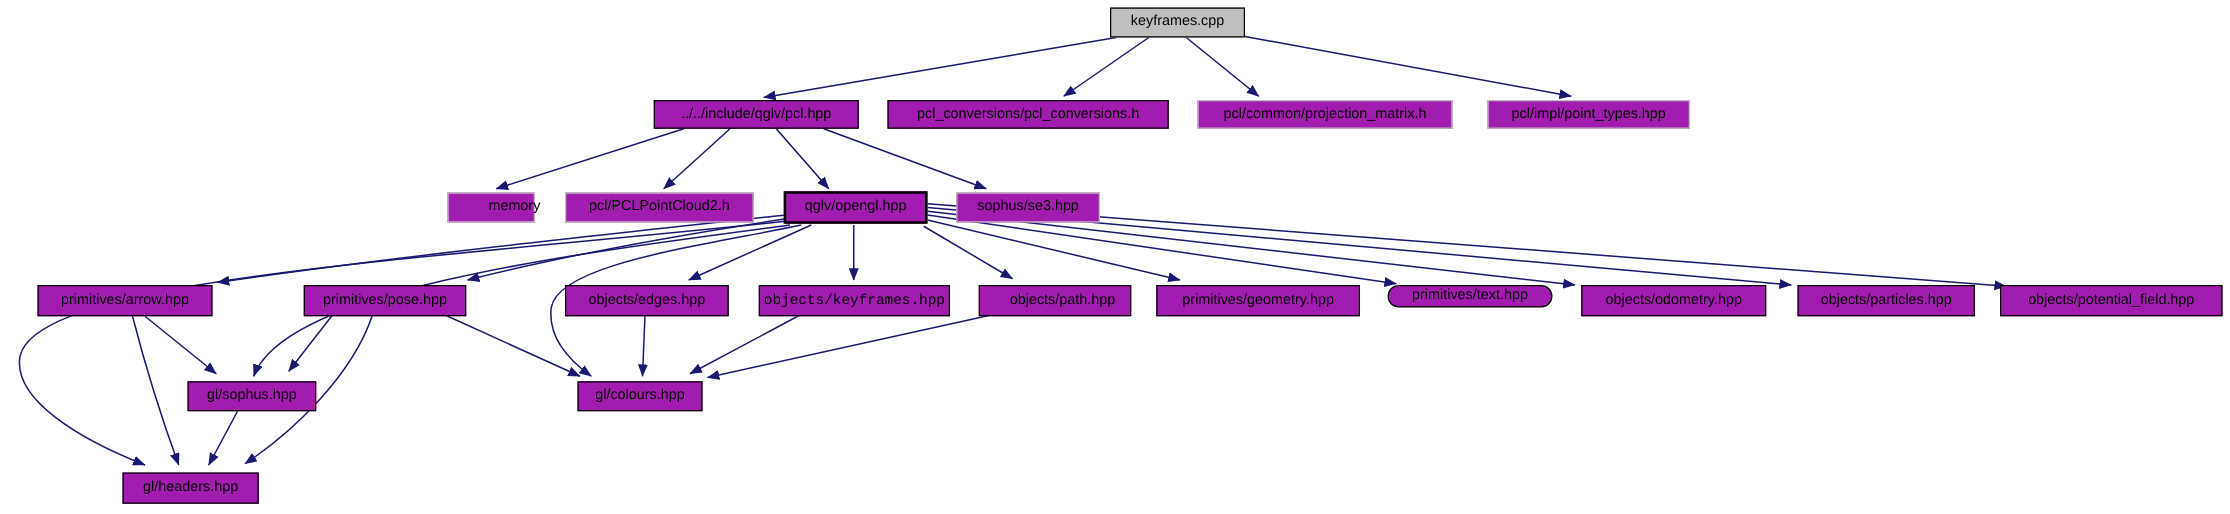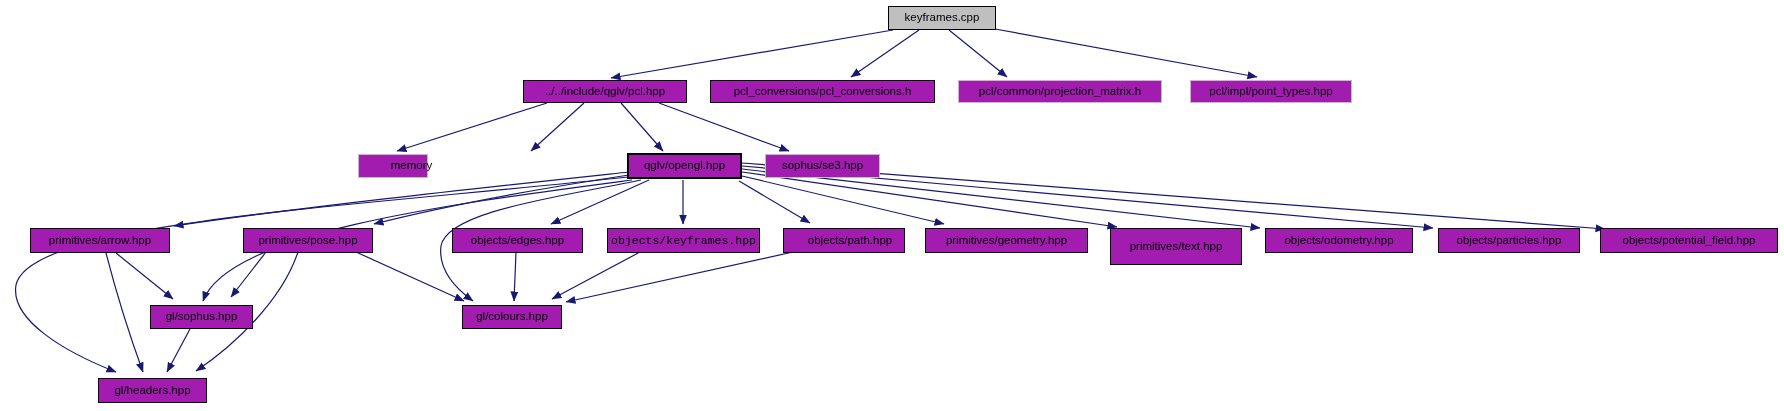--- a/index.html
+++ b/index.html
@@ -81,20 +81,23 @@
     </div>
     <div class="node plain" style="left: 958px; top: 80px; width: 204px; height: 23px;">
       <span>pcl/common/projection_matrix.h</span>
     </div>
     <div class="node plain" style="left: 1190px; top: 80px; width: 162px; height: 23px;">
       <span>pcl/impl/point_types.hpp</span>
     </div>
     <div class="node plain" style="left: 358px; top: 154px; width: 70px; height: 24px; padding-left: 37px;">
       <span>memory</span>
     </div>
+    <div class="node plain" style="left: 452px; top: 154px; width: 151px; height: 24px;">
+      <span>pcl/PCLPointCloud2.h</span>
+    </div>
     <div class="node main" style="left: 627px; top: 153px; width: 115px; height: 26px;">
       <span>qglv/opengl.hpp</span>
     </div>
     <div class="node plain" style="left: 765px; top: 154px; width: 115px; height: 24px;">
       <span>sophus/se3.hpp</span>
     </div>
     <div class="node linked" style="left: 30px; top: 228px; width: 140px; height: 25px;">
       <span>primitives/arrow.hpp</span>
     </div>
     <div class="node linked" style="left: 243px; top: 228px; width: 130px; height: 25px;">
@@ -105,21 +108,21 @@
     </div>
     <div class="node linked" style="left: 607px; top: 228px; width: 153px; height: 25px; font-family: Liberation Mono, monospace;">
       <span>objects/keyframes.hpp</span>
     </div>
     <div class="node linked" style="left: 783px; top: 228px; width: 122px; height: 25px; padding-left: 12px;">
       <span>objects/path.hpp</span>
     </div>
     <div class="node linked" style="left: 925px; top: 228px; width: 163px; height: 25px;">
       <span>primitives/geometry.hpp</span>
     </div>
-    <div class="node linked" style="left: 1110px; top: 228px; width: 132px; height: 37px;">
+    <div class="node linked" style="left: 1110px; top: 228px; width: 132px; height: 18px; border-radius: 12px;">
       <span>primitives/text.hpp</span>
     </div>
     <div class="node linked" style="left: 1265px; top: 228px; width: 148px; height: 25px;">
       <span>objects/odometry.hpp</span>
     </div>
     <div class="node linked" style="left: 1438px; top: 228px; width: 142px; height: 25px; align-items: center;">
       <span>objects/particles.hpp</span>
     </div>
     <div class="node linked" style="left: 1600px; top: 228px; width: 178px; height: 25px;">
       <span>objects/potential_field.hpp</span>

